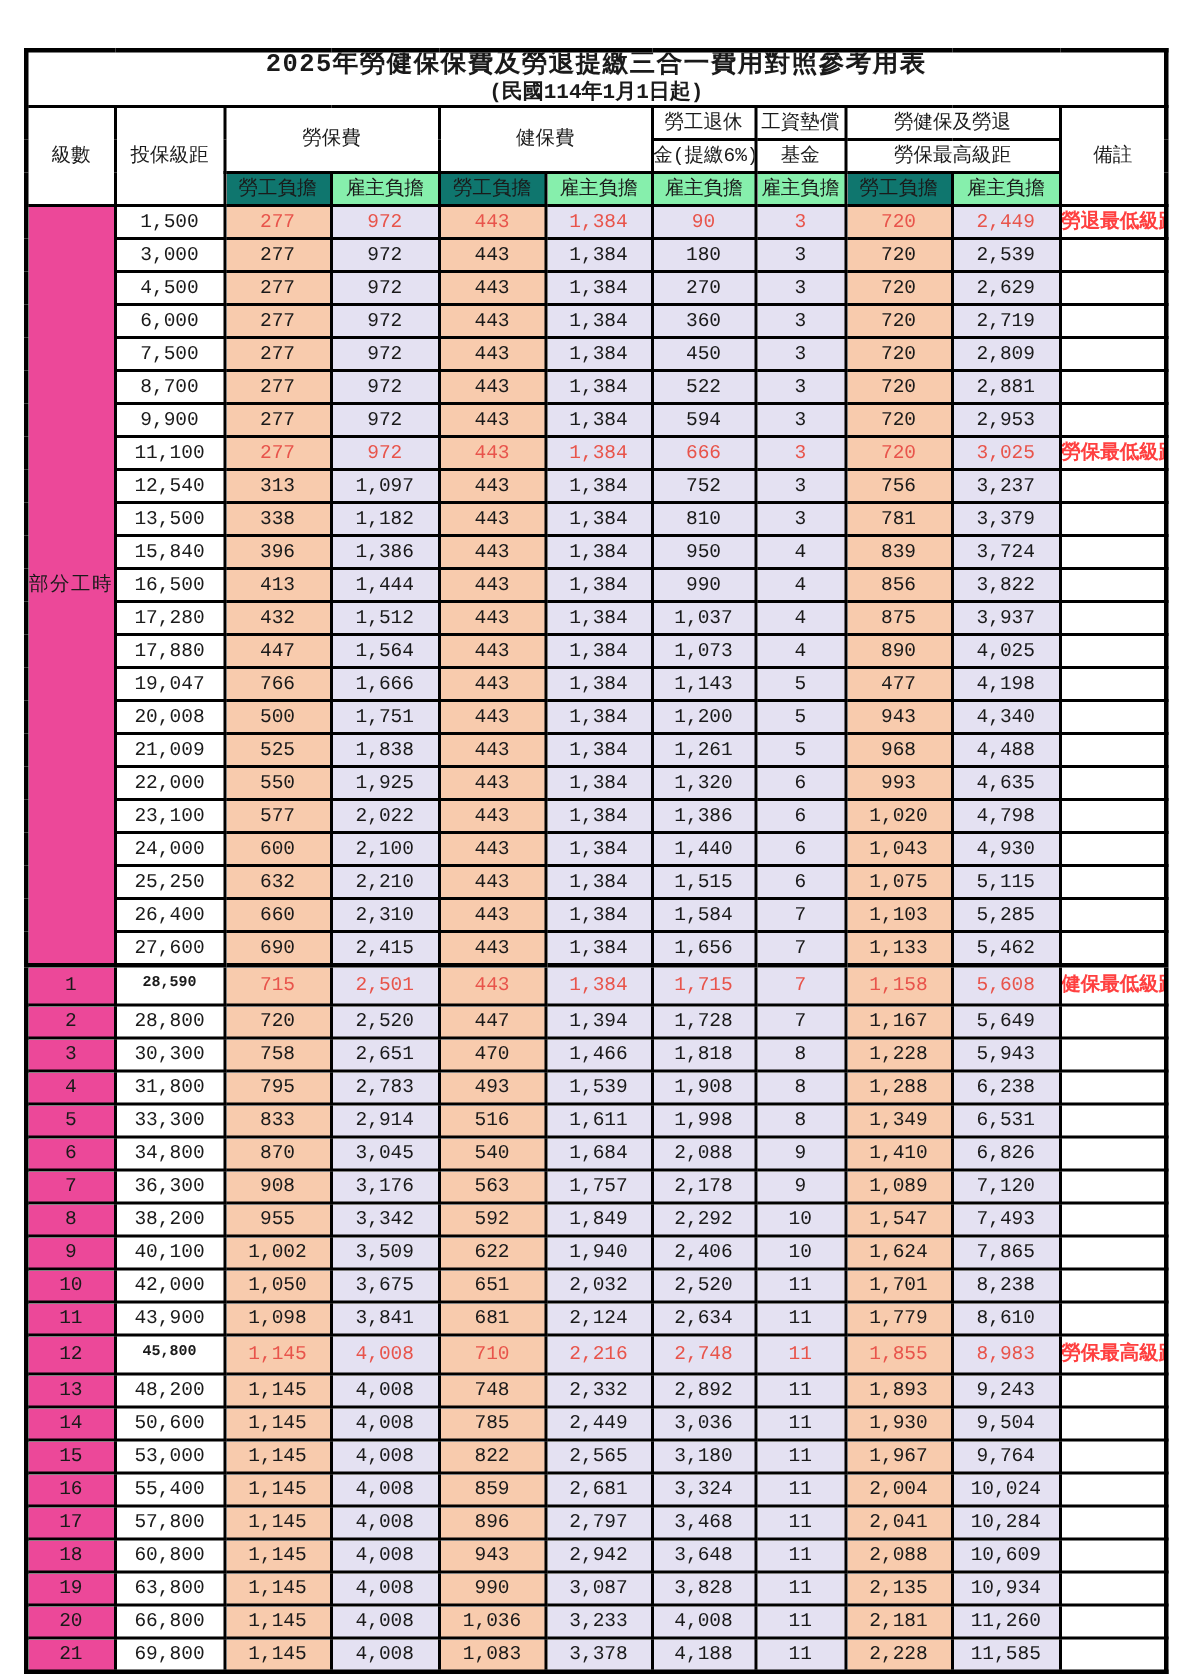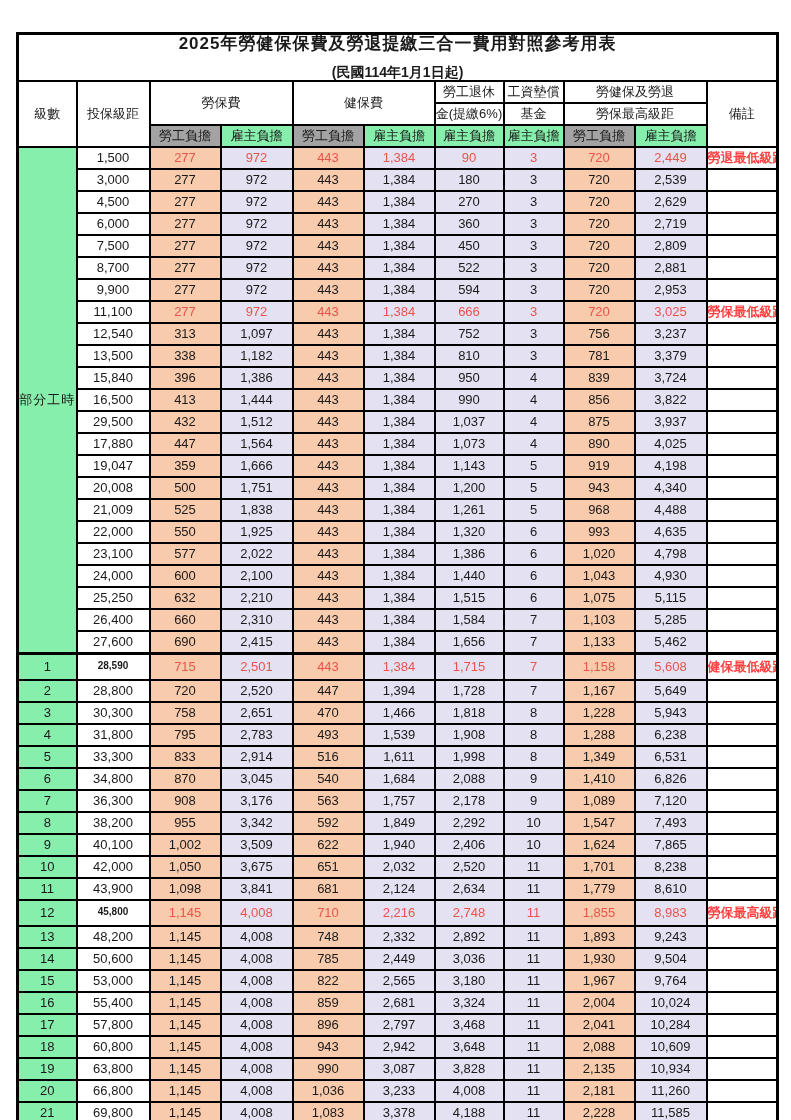--- a/index.html
+++ b/index.html
@@ -1,39 +1,39 @@
 <!DOCTYPE html>
 <html><head>
 <meta charset="utf-8">
 <style>
   html,body{margin:0;padding:0;background:#ffffff;}
   .page{
     width:791px;height:1120px;background:#ffffff;
     box-sizing:border-box;padding:32px 15px 0 16px;
-    font-family:Liberation Sans, sans-serif;color:#1a1a1a;
+    font-family:Liberation Mono, monospace;color:#1a1a1a;
   }
   table.fee{
     border-collapse:collapse;table-layout:fixed;width:760px;
     border:3px solid #000;
   }
   table.fee td{
     border:2px solid #000;text-align:center;vertical-align:middle;
     padding:0;height:20px;font-size:13px;line-height:1.05;
     overflow:hidden;white-space:nowrap;
   }
   .title-cell{height:52px;}
   .t1{font-size:17px;font-weight:700;letter-spacing:1px;}
-  .t2{font-size:14px;font-weight:700;margin-top:12px;}
+  .t2{font-size:14px;font-weight:700;margin-top:2px;}
   .hcell{font-size:13.5px;height:18px;}
   .h2l{font-size:12.5px;height:16px;margin-top:16px;}
-  .sub-emp{background:#a3a3a3;font-size:12.5px;height:17px;}
+  .sub-emp{background:#0f766e;font-size:12.5px;height:17px;}
   .sub-er{background:#86efac;font-size:12.5px;height:17px;}
   td.emp{background:#F8CBAD;}
   td.er{background:#E4E1F2;}
-  td.level{font-size:13px;background:#86efac;}
+  td.level{font-size:13px;background:#ec4899;}
   td.level.pt{font-size:13px;letter-spacing:1px;}
   td.bracket{font-size:13.5px;background:#fff;}
   td.remark{font-size:10px;font-weight:700;color:#FF4040;background:#fff;}
   tr.hl td.val{color:#E8544B;}
   tr.sec td{border-top:3px solid #000;}
   tr.big td{height:24px;}
   tr.big td.bracket{font-size:10px;font-weight:700;}
 </style>
 </head>
 <body>
@@ -226,21 +226,21 @@
           <td class="val er">1,444</td>
           <td class="val emp">443</td>
           <td class="val er">1,384</td>
           <td class="val er">990</td>
           <td class="val er">4</td>
           <td class="val emp">856</td>
           <td class="val er">3,822</td>
           <td class="remark"></td>
         </tr>
         <tr>
-          <td class="bracket">29,500</td>
+          <td class="bracket">17,280</td>
           <td class="val emp">432</td>
           <td class="val er">1,512</td>
           <td class="val emp">443</td>
           <td class="val er">1,384</td>
           <td class="val er">1,037</td>
           <td class="val er">4</td>
           <td class="val emp">875</td>
           <td class="val er">3,937</td>
           <td class="remark"></td>
         </tr>
@@ -251,27 +251,27 @@
           <td class="val emp">443</td>
           <td class="val er">1,384</td>
           <td class="val er">1,073</td>
           <td class="val er">4</td>
           <td class="val emp">890</td>
           <td class="val er">4,025</td>
           <td class="remark"></td>
         </tr>
         <tr>
           <td class="bracket">19,047</td>
-          <td class="val emp">359</td>
+          <td class="val emp">766</td>
           <td class="val er">1,666</td>
           <td class="val emp">443</td>
           <td class="val er">1,384</td>
           <td class="val er">1,143</td>
           <td class="val er">5</td>
-          <td class="val emp">919</td>
+          <td class="val emp">477</td>
           <td class="val er">4,198</td>
           <td class="remark"></td>
         </tr>
         <tr>
           <td class="bracket">20,008</td>
           <td class="val emp">500</td>
           <td class="val er">1,751</td>
           <td class="val emp">443</td>
           <td class="val er">1,384</td>
           <td class="val er">1,200</td>

